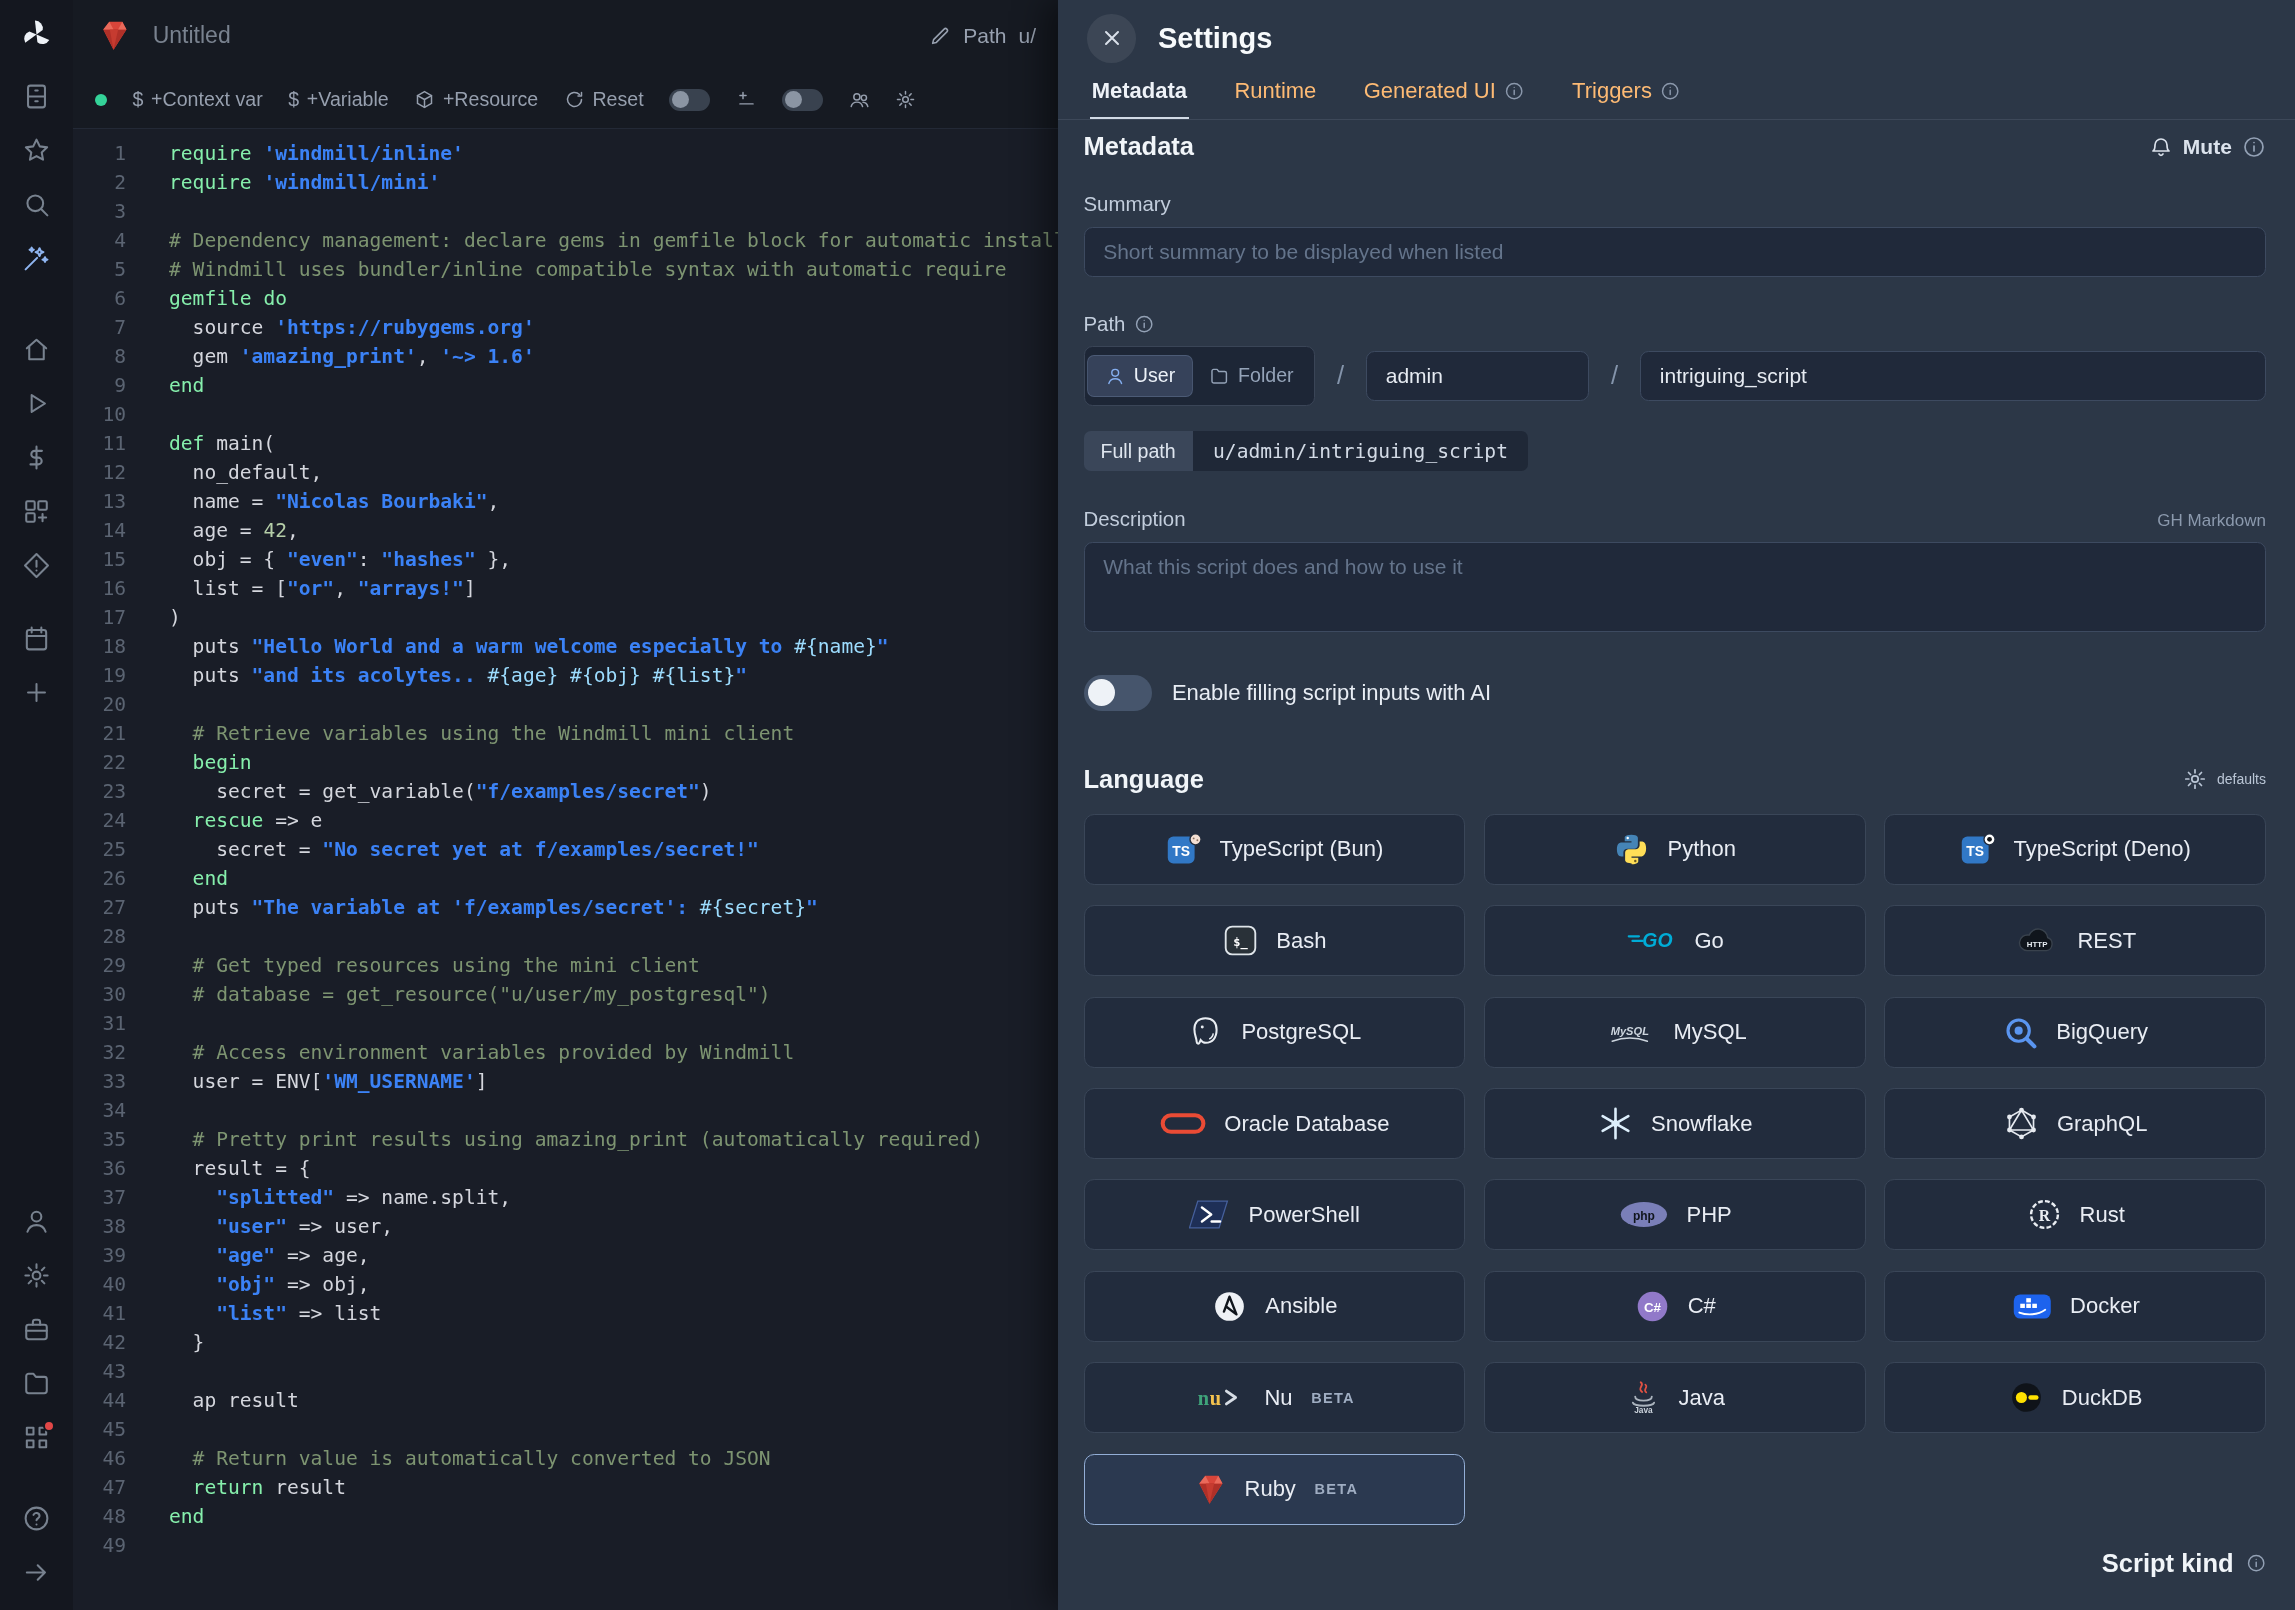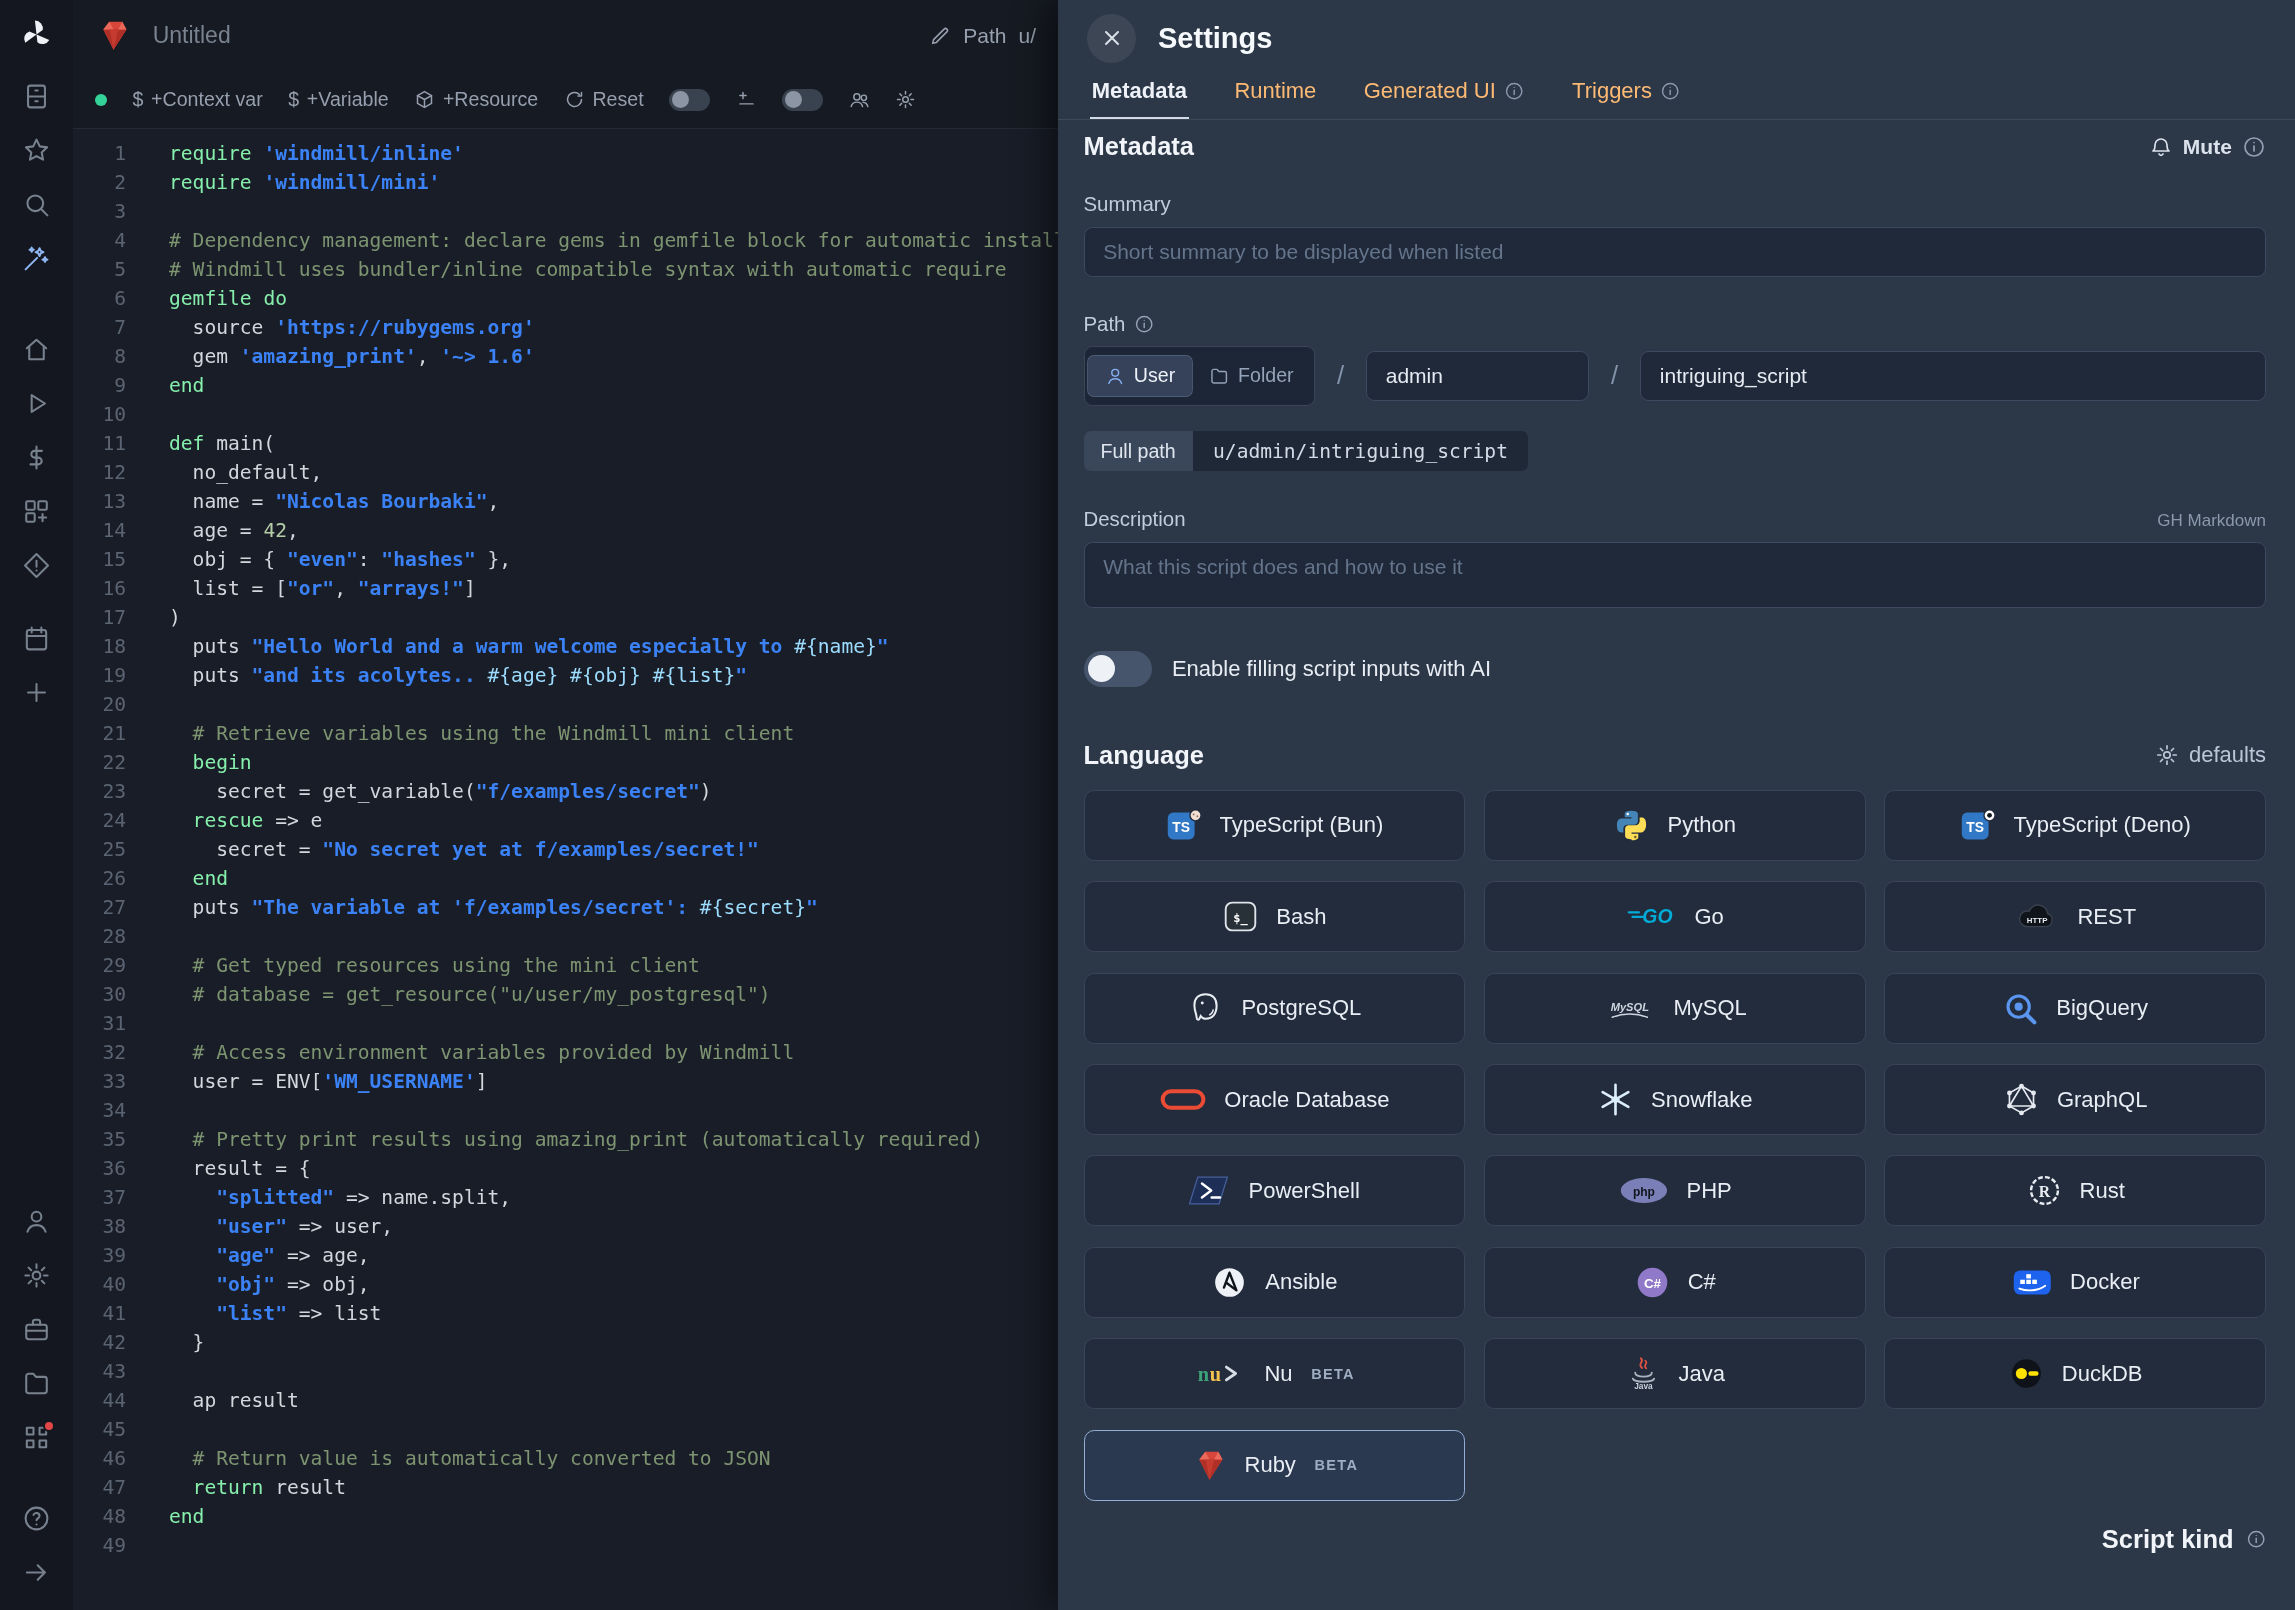--- a/index.html
+++ b/index.html
@@ -71,21 +71,21 @@
   .mute { display:flex; align-items:center; gap:10.2px; color:#dbe2ec; font-size:21px; font-weight:600; cursor:pointer; }
   .mute .ic { width:24px; height:24px; }
   .info-ic { width:20.4px; height:20.4px; color:#93a1b5; }
 
   .field-label { font-size:20.4px; color:#c2cddc; }
   .summary-label { display:block; margin:32px 0 10.2px; }
   .label-row { display:flex; align-items:center; gap:8.5px; margin:36px 0 10.2px; }
 
   .input { width:100%; height:50px; background:#20293a; border:0.9px solid #3d4a60; border-radius:8.5px; padding:0 18.7px; font-size:21px; color:#e6ebf2; font-family:inherit; outline:none; }
   .input::placeholder { color:#64748b; }
-  .textarea { height:66px; padding:12px 18.7px; resize:none; display:block; }
+  .textarea { height:90px; padding:12px 18.7px; resize:none; display:block; }
 
   .path-row { display:flex; align-items:center; gap:22px; }
   .segmented { display:flex; align-items:center; background:#1d2636; border:0.9px solid #3a4557; border-radius:8.5px; padding:3.4px; height:60px; flex:none; }
   .segment { display:flex; align-items:center; gap:8.5px; padding:0 17px; height:40px; border-radius:6px; font-size:19.6px; color:#94a3b8; cursor:pointer; white-space:nowrap; }
   .segment .ic { width:20.4px; height:20.4px; }
   .segment.active { background:#36425a; color:#ecf1f8; box-shadow:0 0 0 0.9px #4c5b76; }
   .segment.active .ic { color:#85aff0; }
   .slash { font-size:25.5px; color:#8494ab; }
   .owner-input { width:223px; flex:none; }
   .name-input { flex:1; min-width:0; }
@@ -96,21 +96,21 @@
 
   .desc-row { display:flex; align-items:flex-end; justify-content:space-between; margin:37px 0 10.2px; }
   .hint { font-size:17px; color:#8b99ad; }
 
   .ai-row { display:flex; align-items:center; gap:20.4px; margin-top:43px; }
   .toggle { width:68px; height:36px; border-radius:18px; background:#46556c; position:relative; cursor:pointer; flex:none; }
   .knob { position:absolute; left:4.3px; top:4.3px; width:27px; height:27px; border-radius:50%; background:#eef2f7; }
   .ai-label { font-size:22px; color:#e8edf4; }
 
   .lang-head { margin-top:54px; }
-  .defaults { display:flex; align-items:center; gap:10.2px; color:#bac6d6; font-size:22px; cursor:pointer; }
+  .defaults { display:flex; align-items:center; gap:10.2px; color:#bac6d6; font-size:14px; cursor:pointer; }
   .defaults .ic { width:24px; height:24px; }
 
   .lang-grid { display:grid; grid-template-columns:repeat(3,1fr); gap:20.4px 18.7px; margin-top:20.4px; }
   .lang-btn { height:71px; background:#222c3d; border:0.9px solid #3a4658; border-radius:10.2px; display:flex; align-items:center; justify-content:center; gap:17px; font-size:22px; font-weight:500; color:#e9edf4; cursor:pointer; }
   .lang-btn.selected { background:#2b3950; border:1.7px solid #93aed6; }
   .lang-icon { display:flex; align-items:center; }
   .lang-icon svg { height:37px; width:auto; display:block; }
   .beta { font-size:14.5px; letter-spacing:1.3px; color:#9fadc2; font-weight:700; margin-left:1.7px; }
 
   .script-kind { display:flex; align-items:center; gap:12px; margin-top:24px; font-size:25.5px; font-weight:700; color:#f1f5f9;justify-content:flex-end; }

